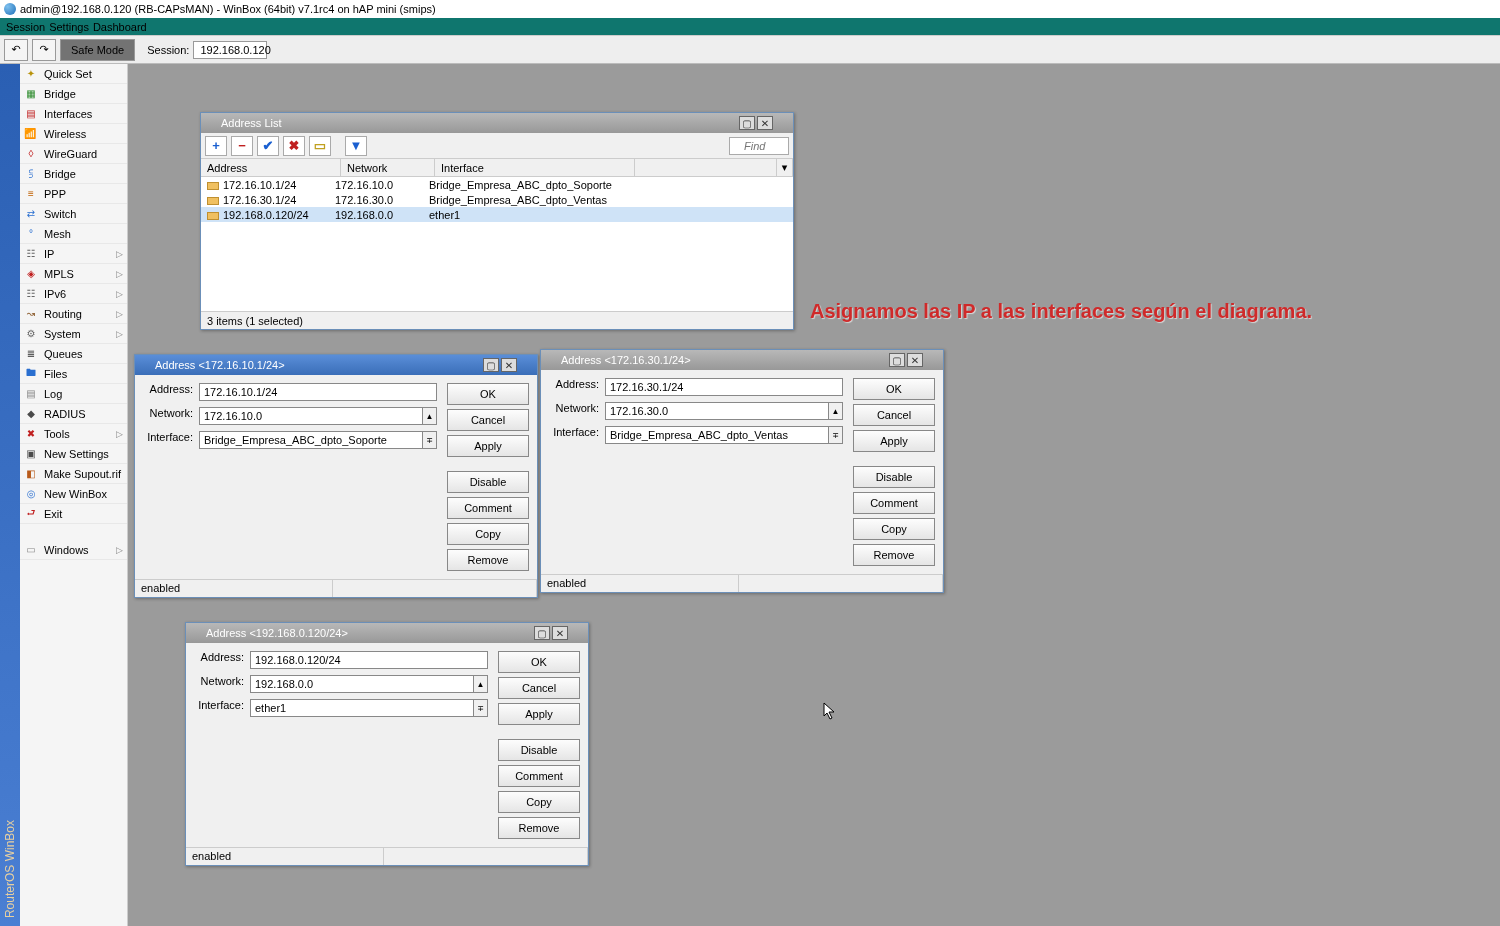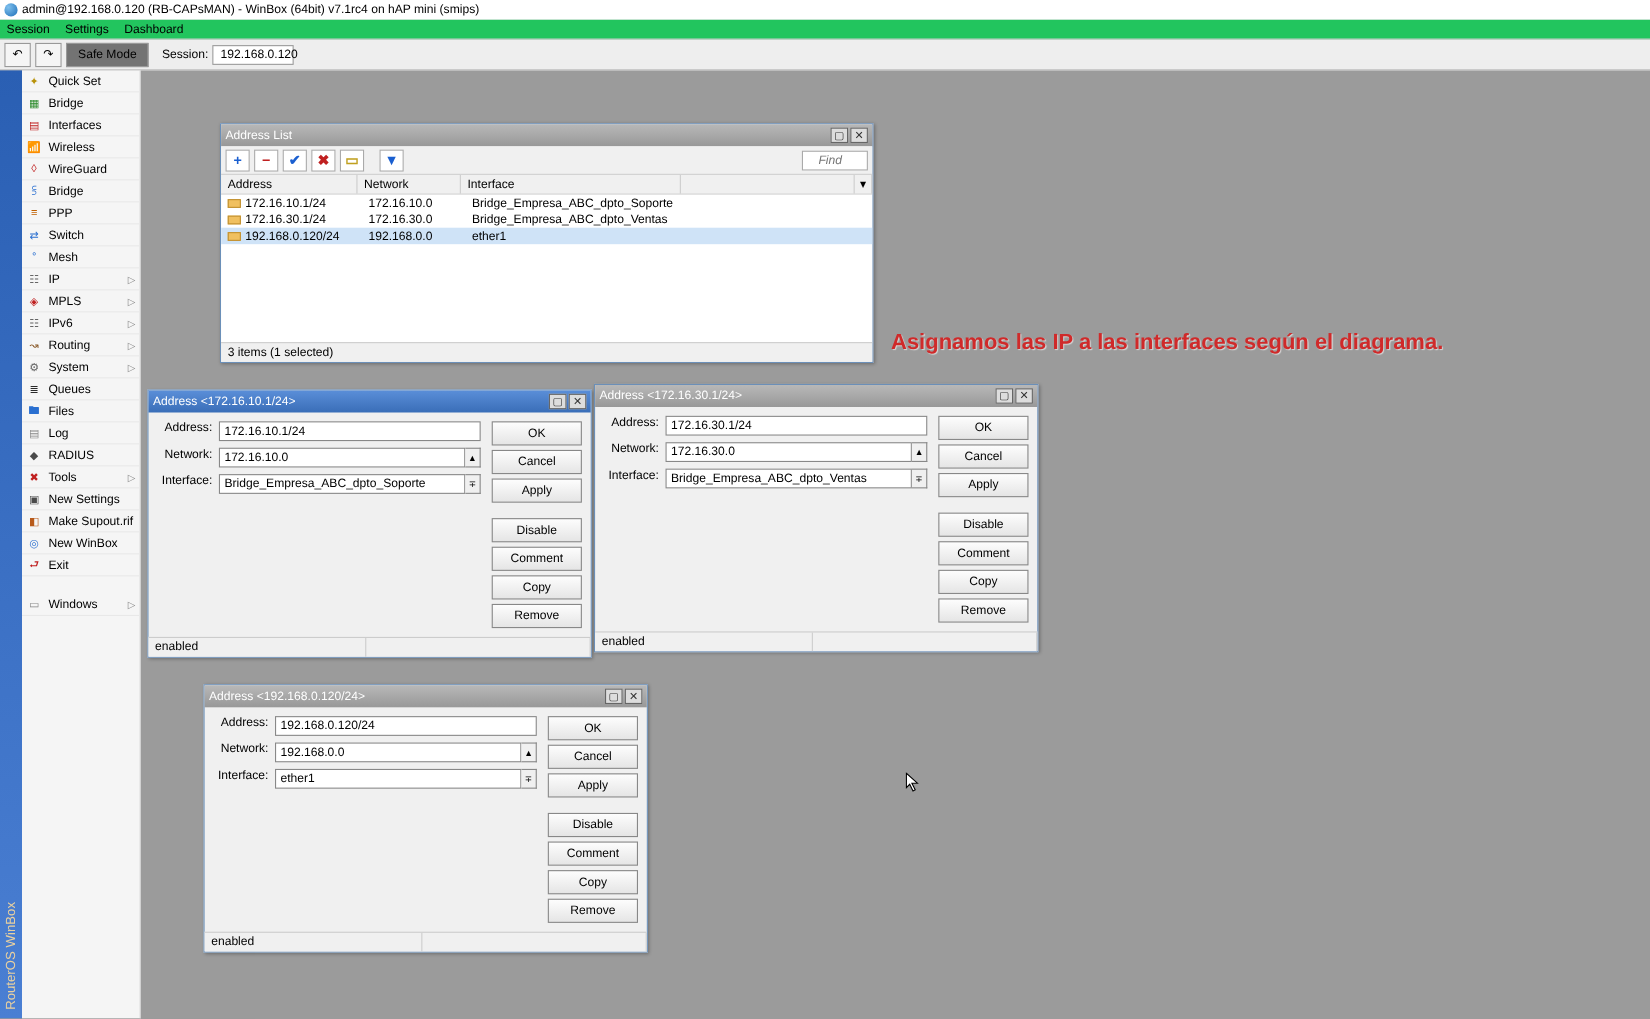--- a/index.html
+++ b/index.html
@@ -1,21 +1,21 @@
 <!DOCTYPE html>
 <html><head>
 <meta charset="utf-8">
 <style>
 * { box-sizing: border-box; margin: 0; padding: 0; font-family: Tahoma, Arial, sans-serif; font-size: 11px; }
 body { background: #9b9b9b; width: 1500px; height: 926px; position: relative; overflow: hidden; }
 
 
 .titlebar { background: #fff; height: 18px; display: flex; align-items: center; padding: 0 4px; gap: 4px; }
 .titlebar .logo { width: 12px; height: 12px; border-radius: 50%; background: radial-gradient(circle at 30% 30%, #7ec0ee, #1e6fb8); }
-.menubar { background: #22c55e; height: 18px; display: flex; align-items: center; gap: 14px; padding: 0 6px; border-bottom: 1px solid #ccc; }
+.menubar { background: #0f766e; height: 18px; display: flex; align-items: center; gap: 4px; padding: 0 6px; border-bottom: 1px solid #ccc; }
 .menubar span { cursor: default; }
 
 
 .toolbar { background: #eee; height: 28px; display: flex; align-items: center; gap: 4px; padding: 0 4px; border-bottom: 1px solid #bbb; }
 .tbtn { width: 24px; height: 22px; border: 1px solid #999; background: #f5f5f5; display: flex; align-items: center; justify-content: center; cursor: pointer; }
 .safemode { height: 22px; border: 1px solid #999; background: #737373; padding: 0 10px; display: flex; align-items: center; cursor: pointer; }
 .sessionlbl { margin-left: 8px; }
 .sessionbox { border: 1px solid #999; background: #fff; padding: 2px 6px; width: 74px; }
 
 
@@ -23,21 +23,21 @@
 .vbar { width: 20px; background: linear-gradient(#2a5fb3, #4a7fd3); display: flex; align-items: flex-end; justify-content: center; padding-bottom: 8px; }
 .vbar span { writing-mode: vertical-rl; transform: rotate(180deg); color: #e8d0a0; font-size: 12px; }
 .sidebar { width: 108px; background: #f5f5f5; border-right: 1px solid #ccc; }
 .navitem { height: 20px; display: flex; align-items: center; gap: 6px; padding: 0 4px; cursor: pointer; border-bottom: 1px solid #e8e8e8; position: relative; }
 .navitem .ic { width: 14px; height: 14px; display: flex; align-items: center; justify-content: center; font-size: 10px; }
 .navitem .arr { position: absolute; right: 4px; color: #888; font-size: 9px; }
 
 
 .window { position: absolute; background: #f0f0f0; border: 1px solid #6b8fb8; box-shadow: 1px 1px 3px rgba(0,0,0,0.3); }
 .window.active > .winheader { background: linear-gradient(#5a8ed8, #3a6eb8); }
-.winheader { height: 20px; background: linear-gradient(#b8b8b8, #989898); display: flex; align-items: center; padding: 0 4px; color: #fff; font-size: 11px; }
+.winheader { height: 20px; background: linear-gradient(#b8b8b8, #989898); display: flex; align-items: center; padding: 0 20px; color: #fff; font-size: 11px; }
 .winheader .title { flex: 1; }
 .winheader .winbtn { width: 16px; height: 14px; border: 1px solid #666; background: #ddd; color: #333; display: flex; align-items: center; justify-content: center; margin-left: 2px; cursor: pointer; font-size: 10px; }
 
 
 .listtoolbar { height: 26px; background: #f0f0f0; border-bottom: 1px solid #ccc; display: flex; align-items: center; gap: 4px; padding: 0 4px; }
 .ltbtn { width: 22px; height: 20px; border: 1px solid #aaa; background: #fff; display: flex; align-items: center; justify-content: center; cursor: pointer; font-size: 13px; font-weight: bold; }
 .findbox { margin-left: auto; border: 1px solid #aaa; background: #fff; padding: 2px 14px; width: 60px; color: #999; font-style: italic; }
 .tablehead { display: flex; background: #f0f0f0; border-bottom: 1px solid #ccc; height: 18px; }
 .tablehead > div { border-right: 1px solid #ccc; padding: 2px 6px; display: flex; align-items: center; }
 .tablebody { background: #fff; height: 134px; overflow: auto; }
@@ -213,21 +213,21 @@
     <div class="ltbtn" style="color:#1a5fd0">+</div>
     <div class="ltbtn" style="color:#c02020">−</div>
     <div class="ltbtn" style="color:#1a5fd0">✔</div>
     <div class="ltbtn" style="color:#c02020">✖</div>
     <div class="ltbtn" style="color:#c0a020">▭</div>
     <div style="width:6px"></div>
     <div class="ltbtn" style="color:#1a5fd0">▼</div>
     <input class="findbox" placeholder="Find" style="">
   </div>
   <div class="tablehead">
-    <div style="width:124px">Address</div>
+    <div style="width:140px">Address</div>
     <div style="width:94px">Network</div>
     <div style="width:200px">Interface</div>
     <div style="flex:1"></div>
     <div style="width:16px;justify-content:center;cursor:pointer">▾</div>
   </div>
   <div class="tablebody" id="tablebody">
       <div class="tablerow">
         <div style="width:128px"><span class="rowicon"></span><span>172.16.10.1/24</span></div>
         <div style="width:94px">172.16.10.0</div>
         <div style="flex:1">Bridge_Empresa_ABC_dpto_Soporte</div>

